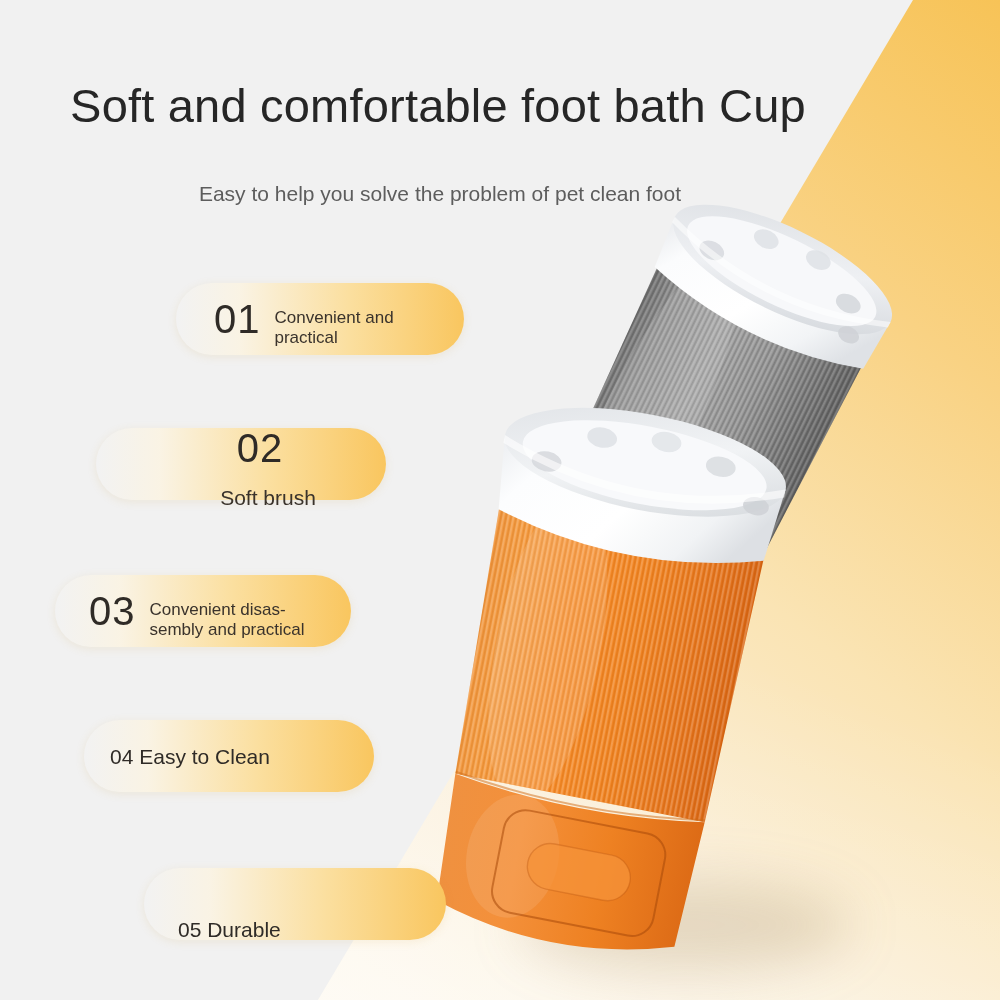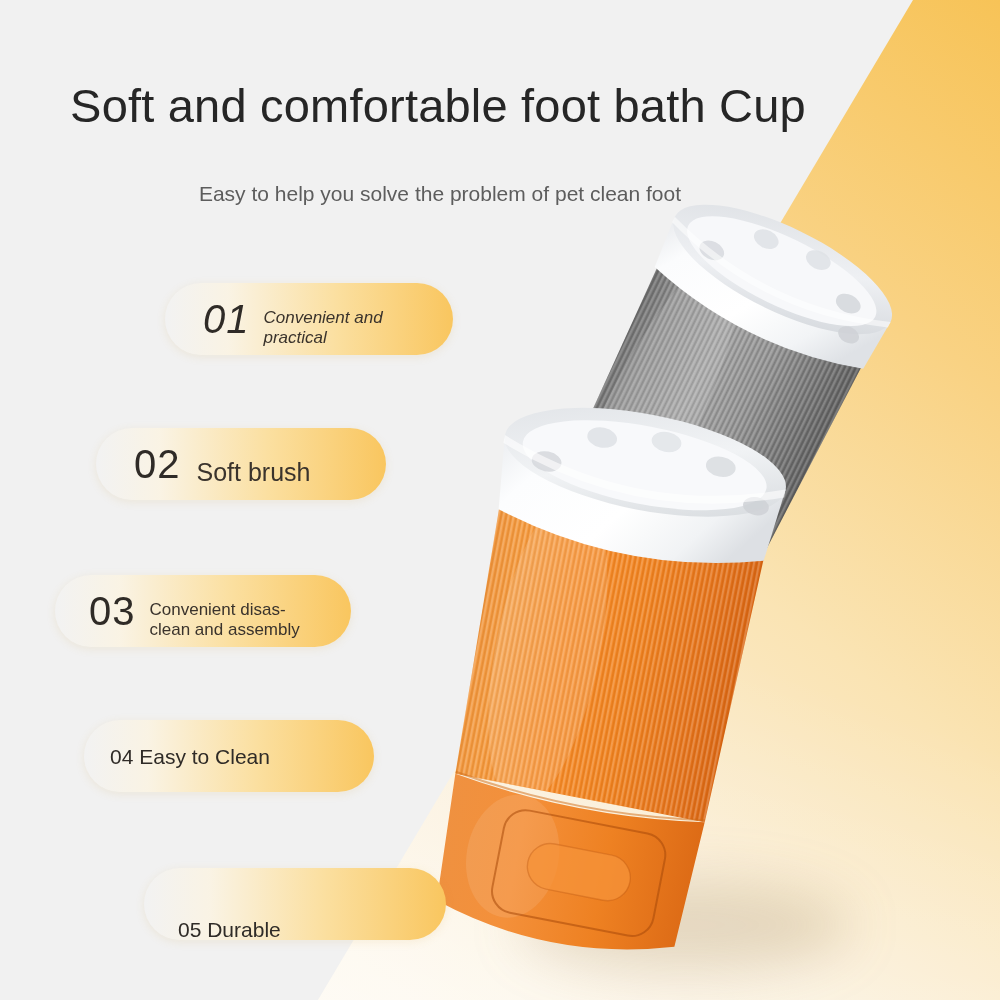--- a/index.html
+++ b/index.html
@@ -44,27 +44,27 @@
     box-sizing:border-box;
   }
   .pill .num{
     font-size:40px;font-weight:400;color:#2f2b27;
     letter-spacing:1px;line-height:1;white-space:nowrap;
   }
   .pill .lbl{
     font-size:17px;color:#3a332c;line-height:1.18;
     margin-left:14px;white-space:pre-line;margin-top:18px;
   }
-  .pill .lbl.big{font-size:25px;margin-left:16px;white-space:nowrap;}
+  .pill .lbl.big{font-size:21px;margin-left:16px;white-space:nowrap;}
   .pill .single{
     font-size:21px;color:#2f2b27;white-space:nowrap;line-height:1;
   }
 
-  #pill1{left:165px;top:283px;width:288px;padding-left:38px;font-style:italic;}
-  #pill2{left:96px;top:428px;width:290px;padding-left:38px;}
+  #pill1{left:176px;top:283px;width:288px;padding-left:38px;}
+  #pill2{left:96px;top:428px;width:290px;padding-left:38px;flex-direction:column;}
   #pill3{left:55px;top:575px;width:296px;padding-left:34px;}
   #pill4{left:84px;top:720px;width:290px;padding-left:26px;}
   #pill5{left:144px;top:868px;width:302px;padding-left:34px;align-items:flex-end;}
 
   
   .title{
     position:absolute;left:0;top:78px;width:876px;text-align:center;
     font-size:47px;color:#262626;letter-spacing:.2px;
   }
   .subtitle{
@@ -236,21 +236,21 @@
   </div>
 
   <div class="pill" id="pill2">
     <span class="num">02</span>
     <span class="lbl big">Soft brush</span>
   </div>
 
   <div class="pill" id="pill3">
     <span class="num">03</span>
     <span class="lbl">Convenient disas-
-clean and assembly</span>
+sembly and practical</span>
   </div>
 
   <div class="pill" id="pill4">
     <span class="single">04 Easy to Clean</span>
   </div>
 
   <div class="pill" id="pill5">
     <span class="single">05 Durable</span>
   </div>
 

